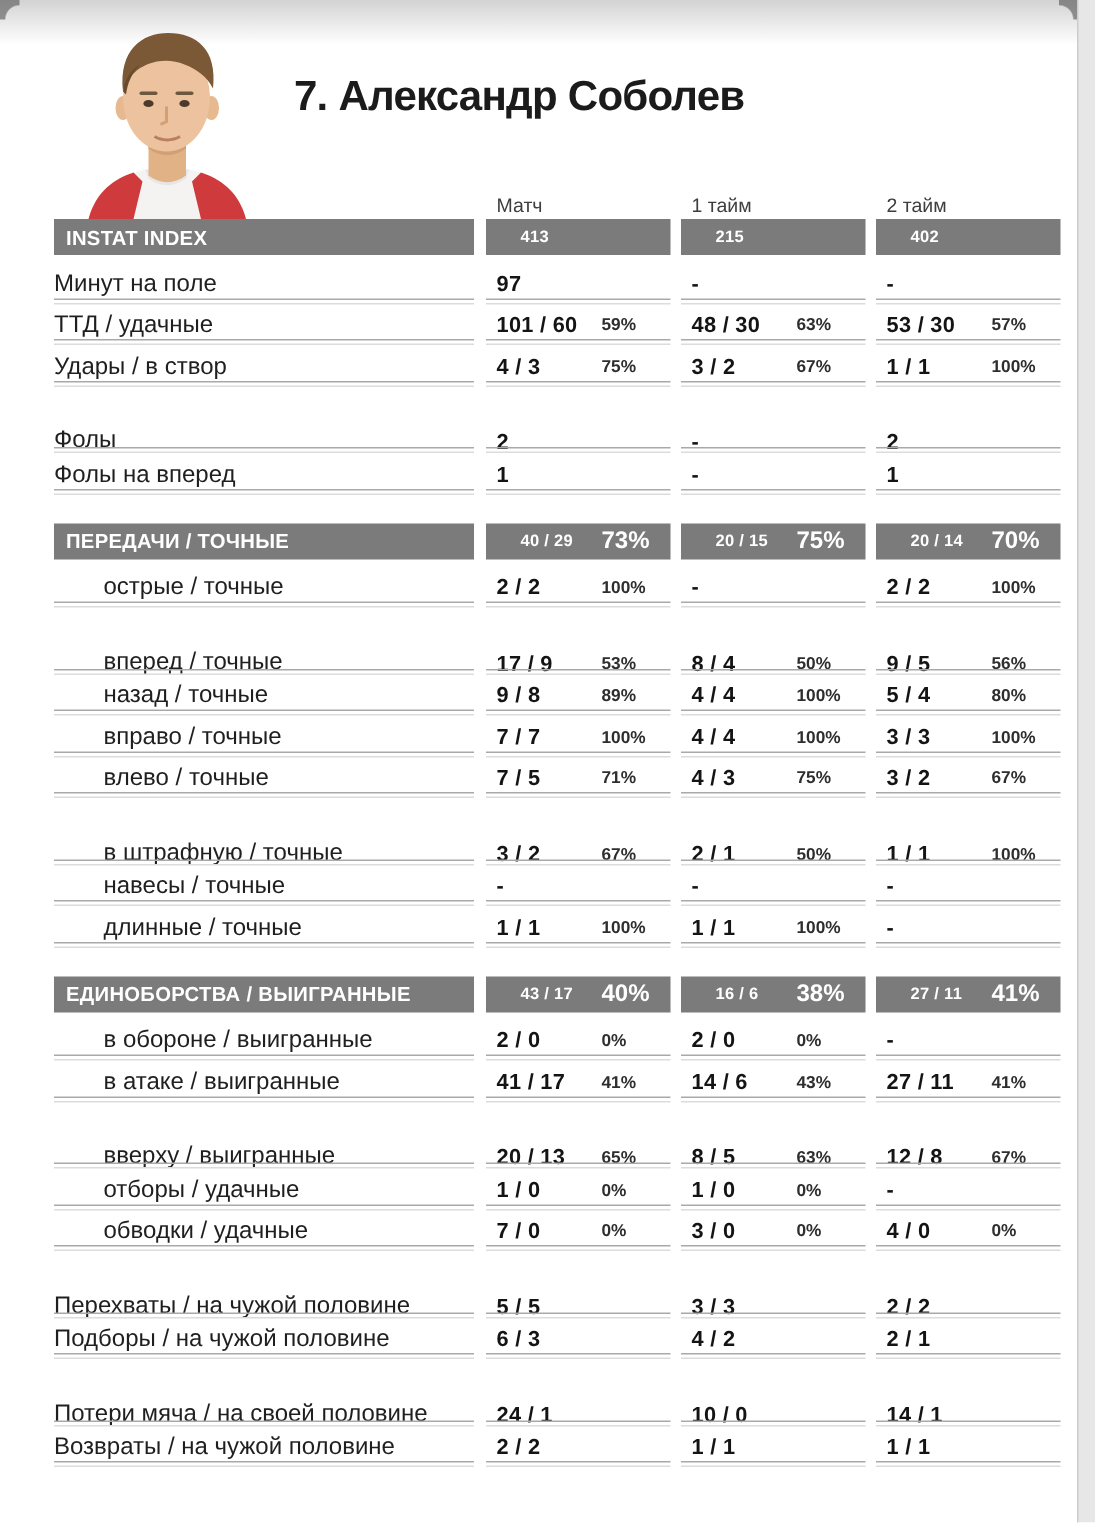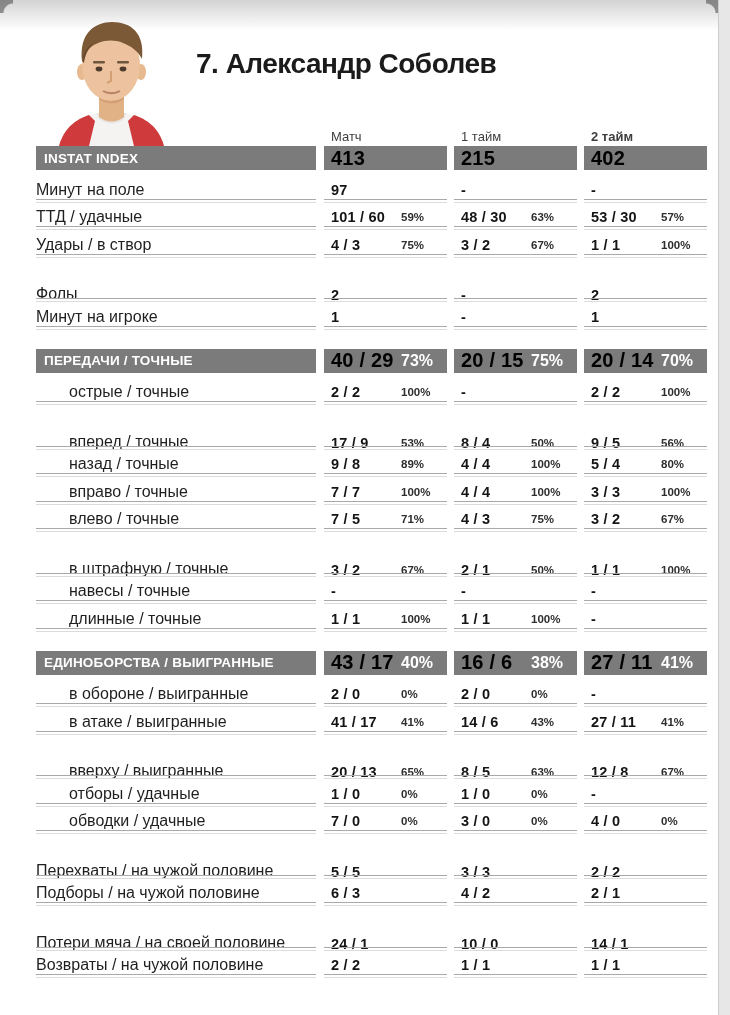--- a/index.html
+++ b/index.html
@@ -21,21 +21,21 @@
     color:#1b1b1b;letter-spacing:-0.5px;}
 
   .photo{position:absolute;left:55px;top:15px;width:113px;height:131px;}
 
   
   .table{position:absolute;left:36px;top:121px;width:672px;}
   .colhead{display:flex;height:23px;align-items:flex-end;margin-bottom:2px;}
   .colhead .lbl{width:280px;margin-right:8px;}
   .colhead .c{width:123px;margin-right:7px;box-sizing:border-box;padding-left:7px;
     font-size:13px;color:#3e3e3e;}
-  .colhead .c:last-child{margin-right:0;font-weight:bold;}
+  .colhead .c:last-child{margin-right:0;}
 
   .trow{display:flex;height:27.5px;}
   .trow .lbl{width:280px;margin-right:8px;position:relative;display:flex;
     align-items:center;box-sizing:border-box;font-size:16px;color:#1f1f1f;}
   .trow .c{width:123px;margin-right:7px;position:relative;display:flex;
     align-items:center;box-sizing:border-box;padding-left:7px;}
   .trow .c:last-child{margin-right:0;}
   .trow .v{font-size:14.5px;font-weight:bold;color:#141414;letter-spacing:0.2px;}
   .trow .p{position:absolute;left:77px;font-size:11.5px;font-weight:bold;color:#2e2e2e;}
   .trow.indent .lbl{padding-left:33px;}
@@ -47,21 +47,21 @@
     content:"";position:absolute;left:0;right:0;bottom:4px;height:1px;background:var(--line,#a9a9a9);}
   .trow:not(.section) .lbl::before,
   .trow:not(.section) .c::before{
     content:"";position:absolute;left:0;right:0;bottom:1px;height:1px;background:var(--line2,#dcdcdc);}
 
   
   .trow.section{height:24px;margin-top:18px;margin-bottom:6px;}
   .trow.section.tight{margin-top:0;}
   .trow.section .lbl,.trow.section .c{background:var(--bar,#7b7b7b);color:#fff;}
   .trow.section .lbl{font-size:13.5px;font-weight:bold;padding-left:8px;letter-spacing:0.2px;}
-  .trow.section .v{font-size:20px;color:#000000;}
+  .trow.section .v{font-size:11px;color:#ffffff;margin-left:16px;}
   .trow.section .p{color:#fff;font-size:16px;}
 </style>
 </head>
 <body>
 
 <div class="top-band"></div>
 <div class="corner corner-l"></div>
 <div class="corner corner-r"></div>
 <div class="edge-right"></div>
 
@@ -164,21 +164,21 @@
           <span class="v">2</span>
         </div>
         <div class="c">
           <span class="v">-</span>
         </div>
         <div class="c">
           <span class="v">2</span>
         </div>
       </div>
       <div class="trow">
-        <div class="lbl">Минут на игроке</div>
+        <div class="lbl">Фолы на вперед</div>
         <div class="c">
           <span class="v">1</span>
         </div>
         <div class="c">
           <span class="v">-</span>
         </div>
         <div class="c">
           <span class="v">1</span>
         </div>
       </div>

